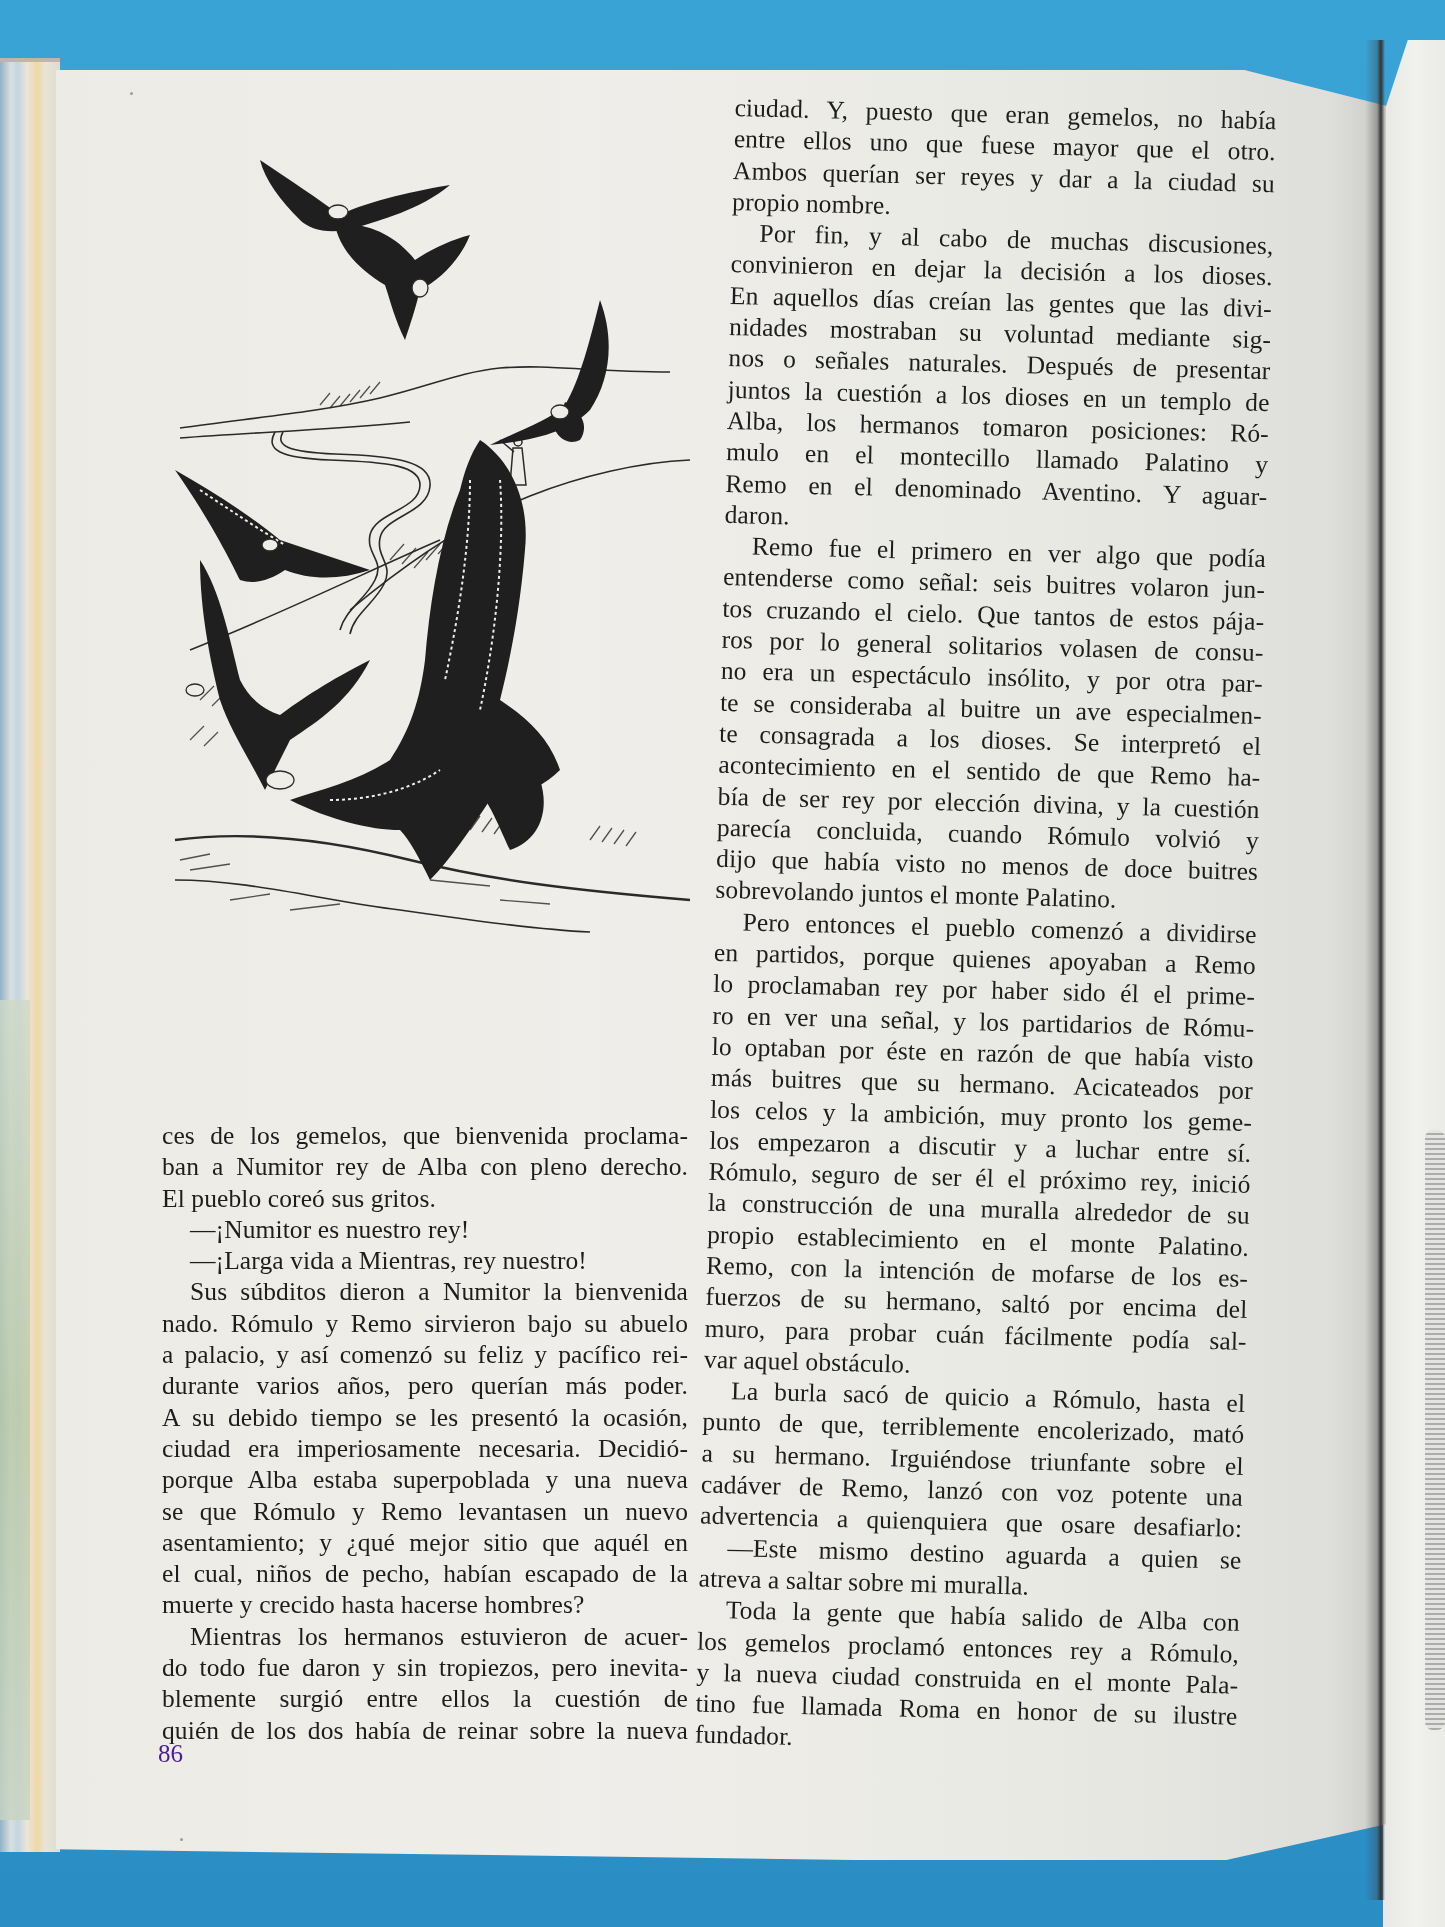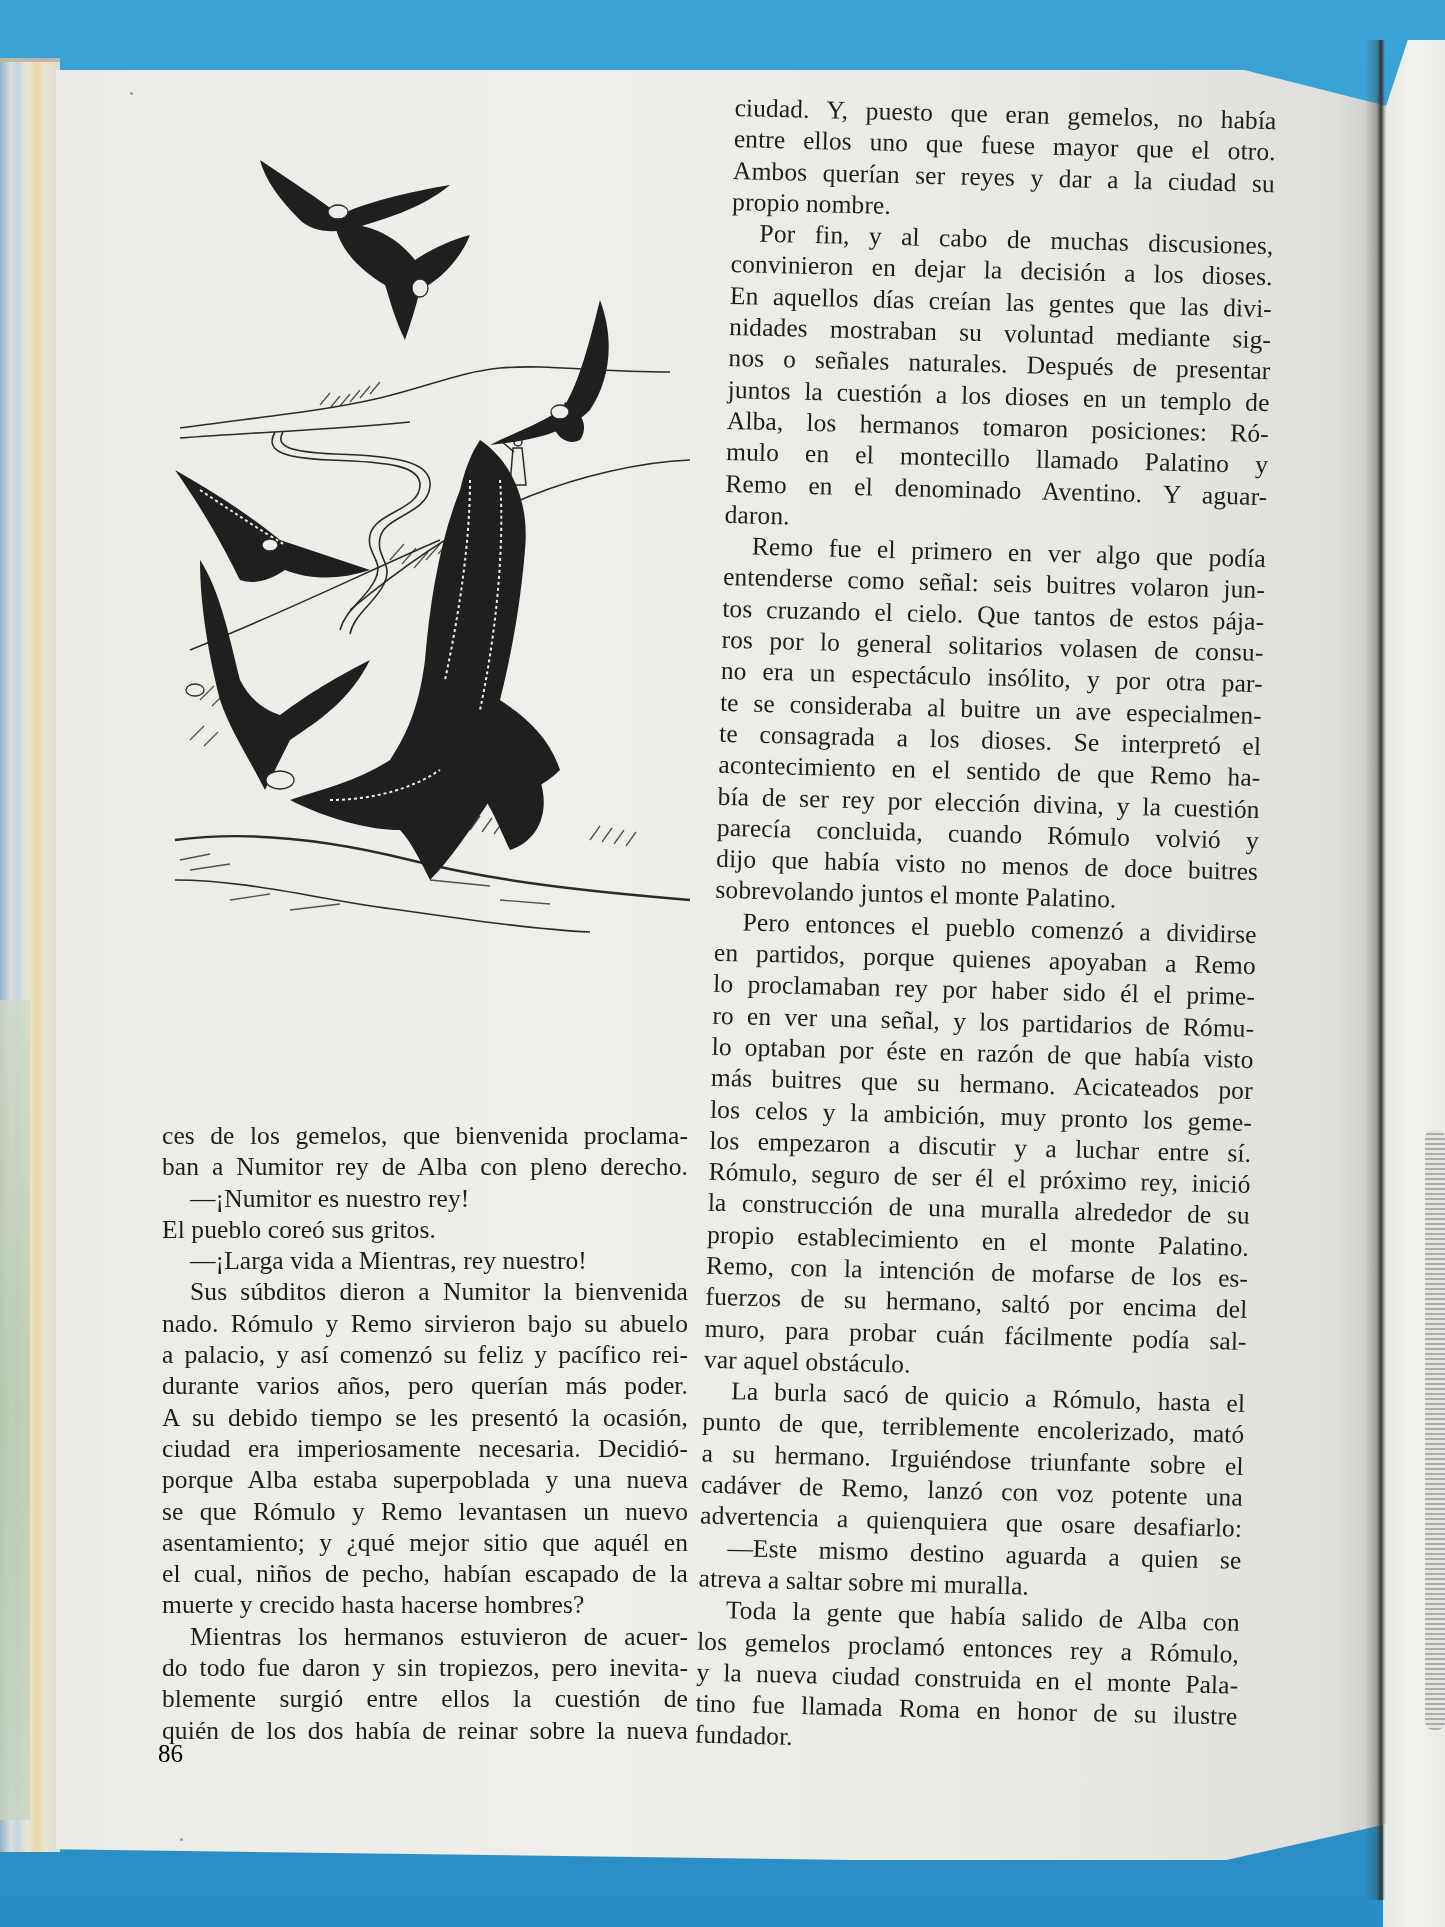--- a/index.html
+++ b/index.html
@@ -60,21 +60,21 @@
     .col p { margin: 0; text-align: justify; text-align-last: justify; white-space: nowrap; }
     .col p.last { text-align-last: left; }
     .col p.indent { padding-left: 28px; }
     .col-left { left: 162px; top: 1120px; width: 526px; }
     .col-right {
       left: 735px; top: 92px; width: 542px;
       transform: rotate(1.4deg); transform-origin: 0 0;
     }
     .page-number {
       position: absolute; left: 158px; top: 1740px;
-      font-size: 25px; color: #000000;
+      font-size: 25px; color: #4c1d95;
     }
     .speck { position: absolute; width: 3px; height: 3px; border-radius: 50%; background: #6a6a66; opacity: .6; }
   </style>
 </head>
 <body>
 
 <div class="bg-gradient"></div>
 <div class="cover-edge"></div>
 <div class="cover-edge-lower"></div>
 <div class="page-right-sliver"></div>
@@ -144,22 +144,22 @@
       <ellipse cx="100" cy="405" rx="8" ry="6"></ellipse>
       <ellipse cx="25" cy="550" rx="9" ry="6"></ellipse>
       <ellipse cx="110" cy="640" rx="14" ry="9"></ellipse>
     </g>
   </svg>
 </div>
 
 <div class="col col-left">
   <p>ces de los gemelos, que bienvenida proclama-</p>
   <p>ban a Numitor rey de Alba con pleno derecho.</p>
+  <p class="last">El pueblo coreó sus gritos.</p>
   <p class="last indent">—¡Numitor es nuestro rey!</p>
-  <p class="last">El pueblo coreó sus gritos.</p>
   <p class="last indent">—¡Larga vida a Mientras, rey nuestro!</p>
   <p class="indent">Sus súbditos dieron a Numitor la bienvenida</p>
   <p>nado. Rómulo y Remo sirvieron bajo su abuelo</p>
   <p>a palacio, y así comenzó su feliz y pacífico rei-</p>
   <p>durante varios años, pero querían más poder.</p>
   <p>A su debido tiempo se les presentó la ocasión,</p>
   <p>ciudad era imperiosamente necesaria. Decidió-</p>
   <p>porque Alba estaba superpoblada y una nueva</p>
   <p>se que Rómulo y Remo levantasen un nuevo</p>
   <p>asentamiento; y ¿qué mejor sitio que aquél en</p>

